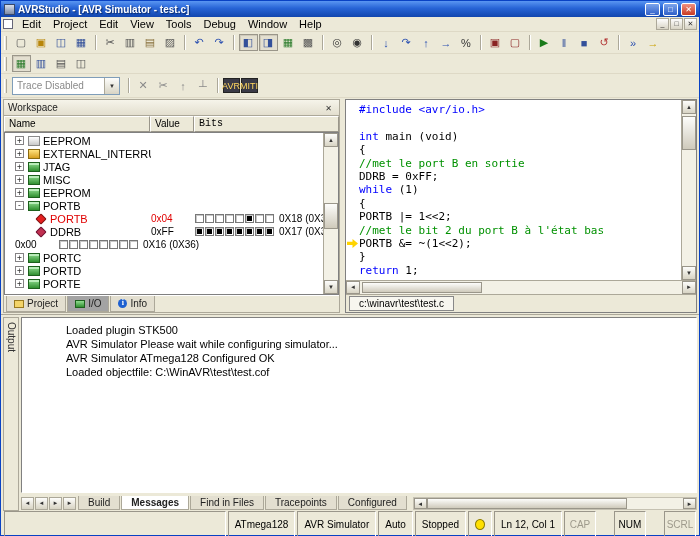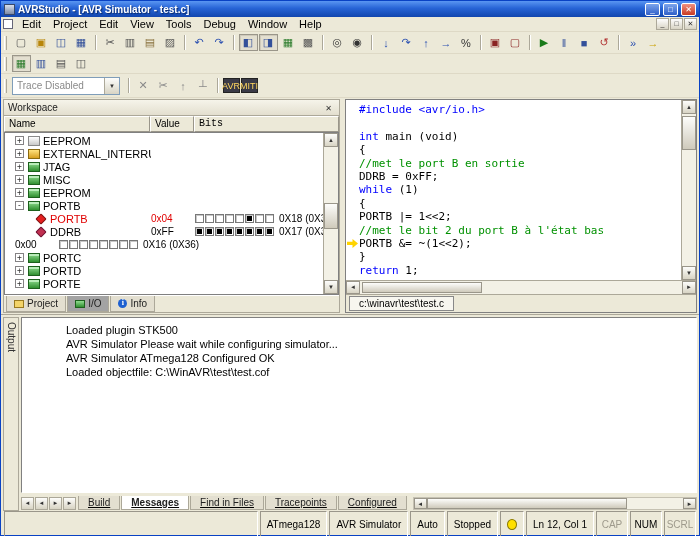--- a/index.html
+++ b/index.html
@@ -116,21 +116,21 @@
 .out-hscroll .scroll-btn{width:13px;height:11px;line-height:10px;}
 .out-hscroll .scroll-track{flex:1;position:relative;}
 .oh-thumb{top:0;bottom:0;left:0;width:200px;position:absolute;border:1px solid #9a968a;background:linear-gradient(#fdfdfb,#cfcabb);}
 
 
 .statusbar{height:22px;flex:none;display:flex;align-items:center;gap:2px;padding:2px 3px;background:#ece9d8;}
 .sb-cell{height:24px;display:flex;align-items:center;padding:12px 6px;font-size:10px;color:#000;border:1px solid;border-color:#9a968a #fff #fff #9a968a;white-space:nowrap;}
 .sb-main{flex:1;}
 .sb-led{width:24px;justify-content:center;}
 .led{width:11px;height:11px;border-radius:50%;background:#ffe000;border:1px solid #8a7a00;}
-#sb-flags{display:flex;gap:2px;}
+#sb-flags{display:flex;gap:18px;}
 .sb-flag{width:32px;justify-content:center;}
 .sb-flag.off{color:#9e9a8c;}
 </style>
 </head>
 <body>
 
 <div class="window">
 
   <div class="titlebar">
     <span class="app-icon"></span>
@@ -451,21 +451,21 @@
           <div class="out-msg">Loaded plugin STK500</div>
           <div class="out-msg">AVR Simulator Please wait while configuring simulator...</div>
           <div class="out-msg">AVR Simulator ATmega128 Configured OK</div>
           <div class="out-msg">Loaded objectfile: C:\WinAVR\test\test.cof</div>
         </div>
       <div class="output-tabs">
         <span class="out-nav">◄</span>
         <span class="out-nav">◄</span>
         <span class="out-nav">►</span>
         <span class="out-nav">►</span>
-        <span id="output-tabs-list" style="display:flex;text-decoration:underline;">
+        <span id="output-tabs-list" style="display:flex;">
             <span class="out-tab">Build</span>
             <span class="out-tab active">Messages</span>
             <span class="out-tab">Find in Files</span>
             <span class="out-tab">Tracepoints</span>
             <span class="out-tab">Configured</span>
           </span>
         <span class="out-hscroll">
           <span class="scroll-btn">◄</span>
           <span class="scroll-track">
               <span class="oh-thumb"></span>

